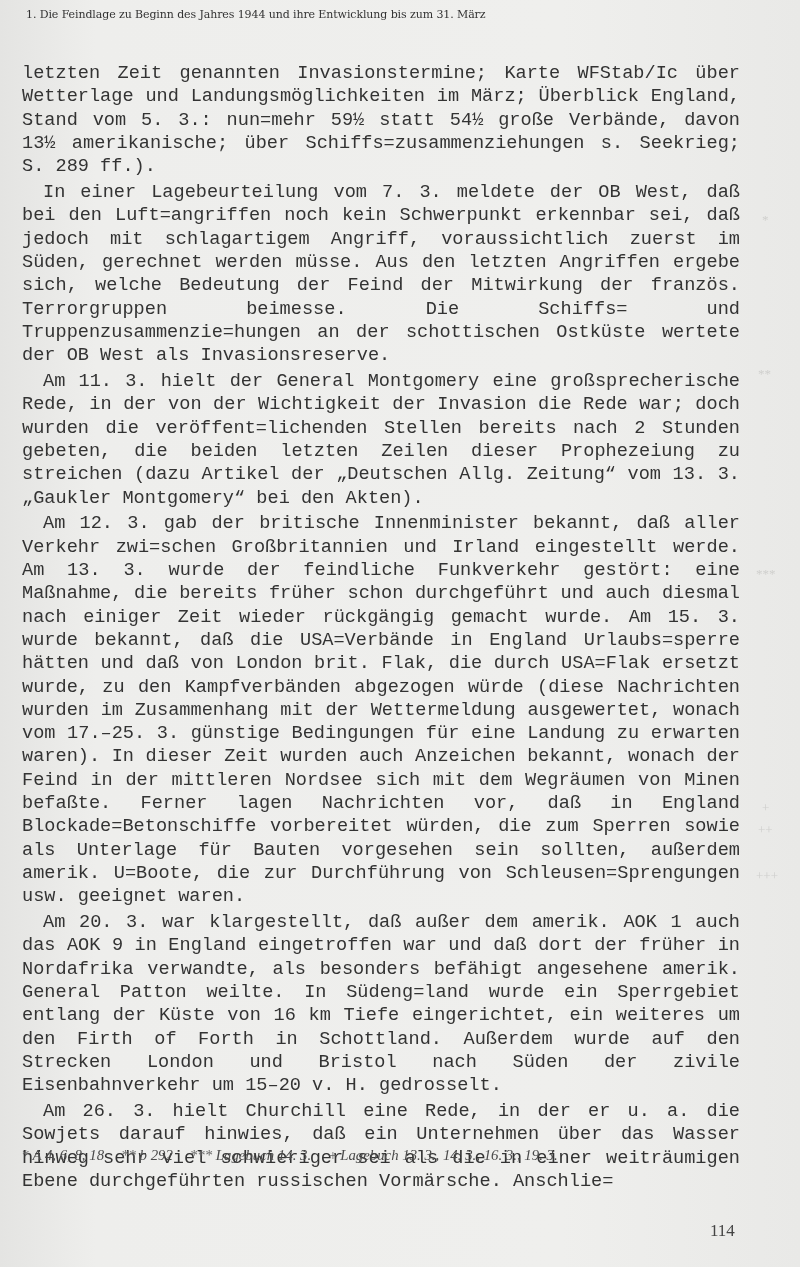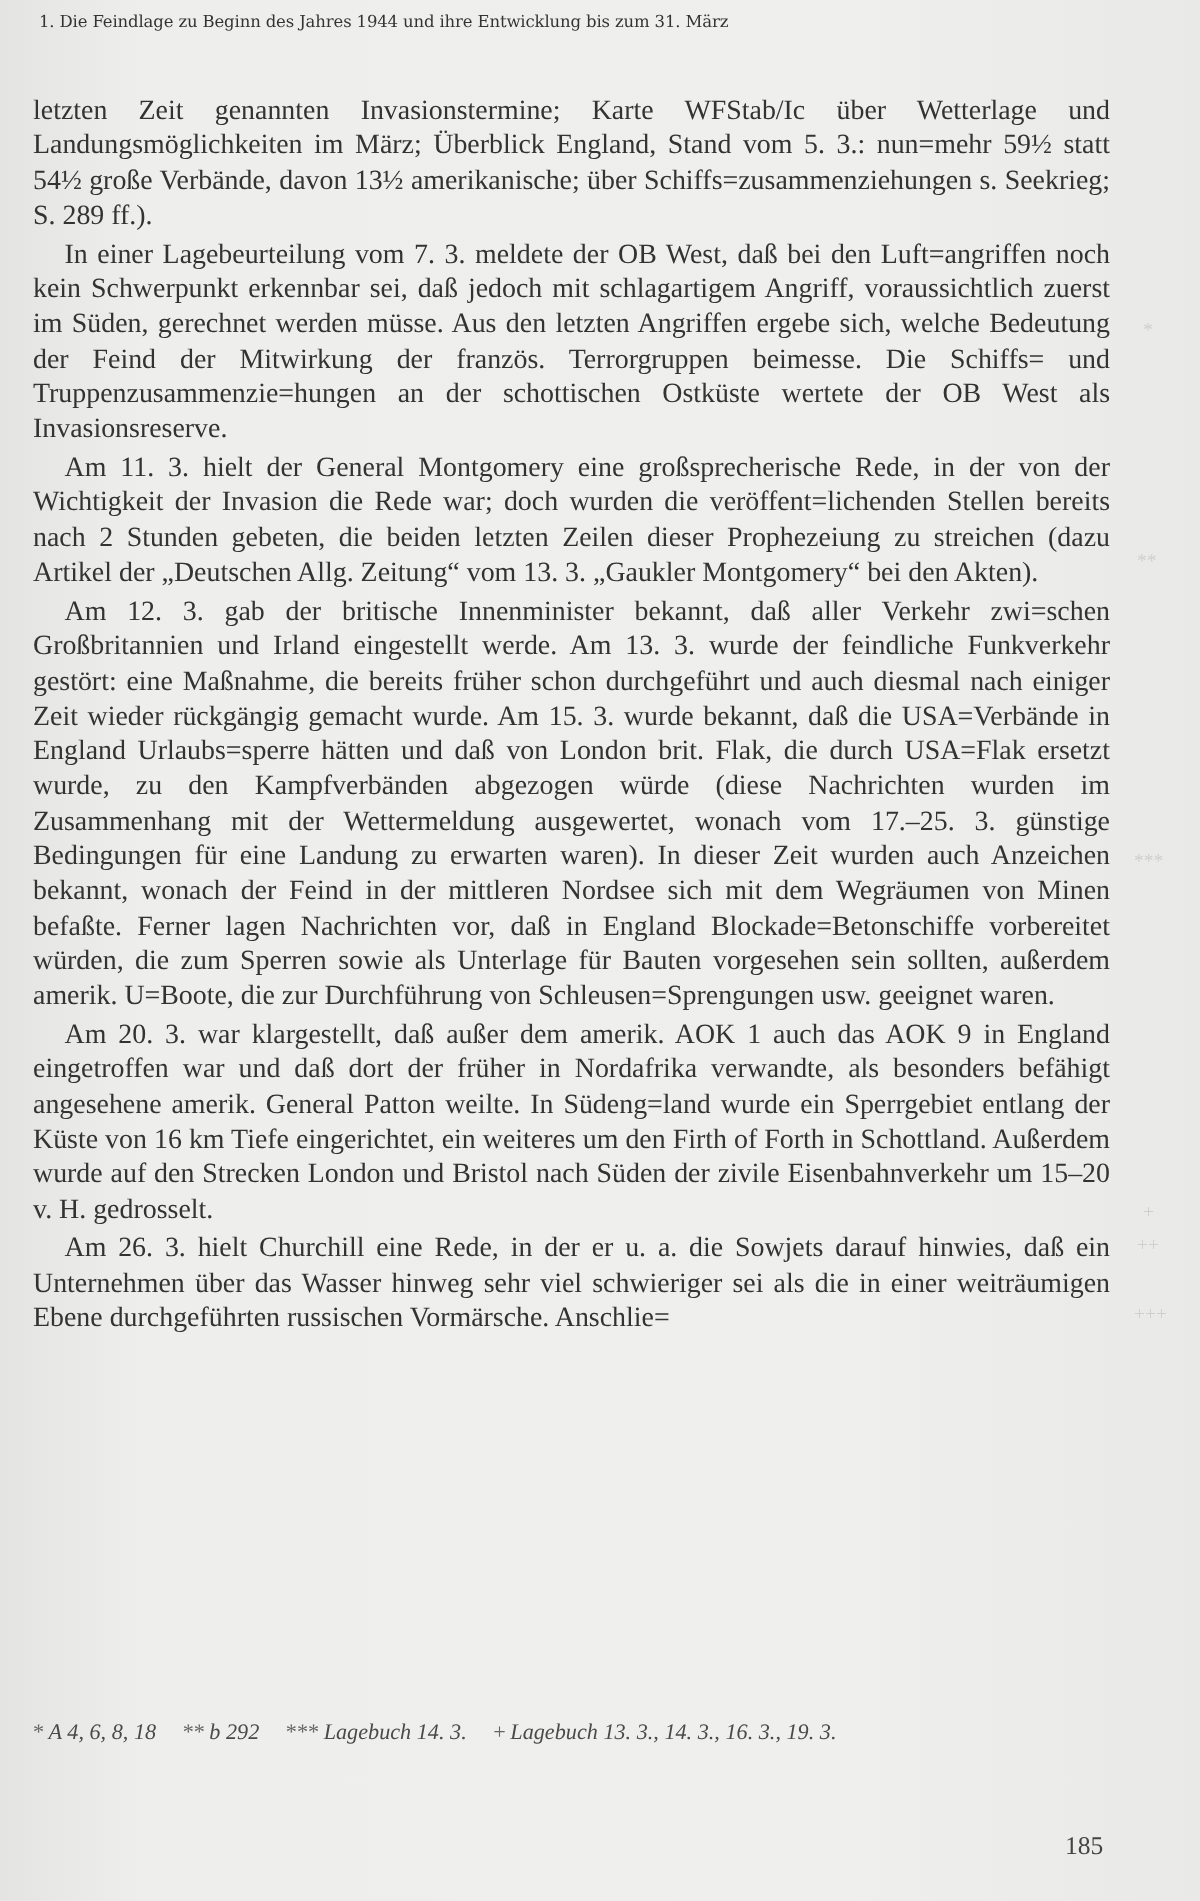--- a/index.html
+++ b/index.html
@@ -31,21 +31,21 @@
     font-size: 11px;
     letter-spacing: -0.1px;
     color: #333;
     white-space: nowrap;
   }
   .body-text {
     position: absolute;
     left: 22px;
     top: 62px;
     width: 718px;
-    font-family: Liberation Serif, serif;
+    font-family: Liberation Mono, monospace;
     font-size: 18.6px;
     line-height: 23.3px;
     text-align: justify;
     color: #333;
   }
   .body-text p {
     margin: 0;
     text-indent: 21px;
   }
   .body-text p.cont {
@@ -108,14 +108,14 @@
 
   <div class="footnotes">
     <div class="fn-line">
       <span class="fn"><span class="mark">*</span><span>A 4, 6, 8, 18</span></span>
       <span class="fn"><span class="mark">**</span><span>b 292</span></span>
       <span class="fn"><span class="mark">***</span><span>Lagebuch 14. 3.</span></span>
       <span class="fn"><span class="mark">+</span><span>Lagebuch 13. 3., 14. 3., 16. 3., 19. 3.</span></span>
     </div>
   </div>
 
-  <div class="page-number">185</div>
+  <div class="page-number">114</div>
 </div>
 
 </body></html>

